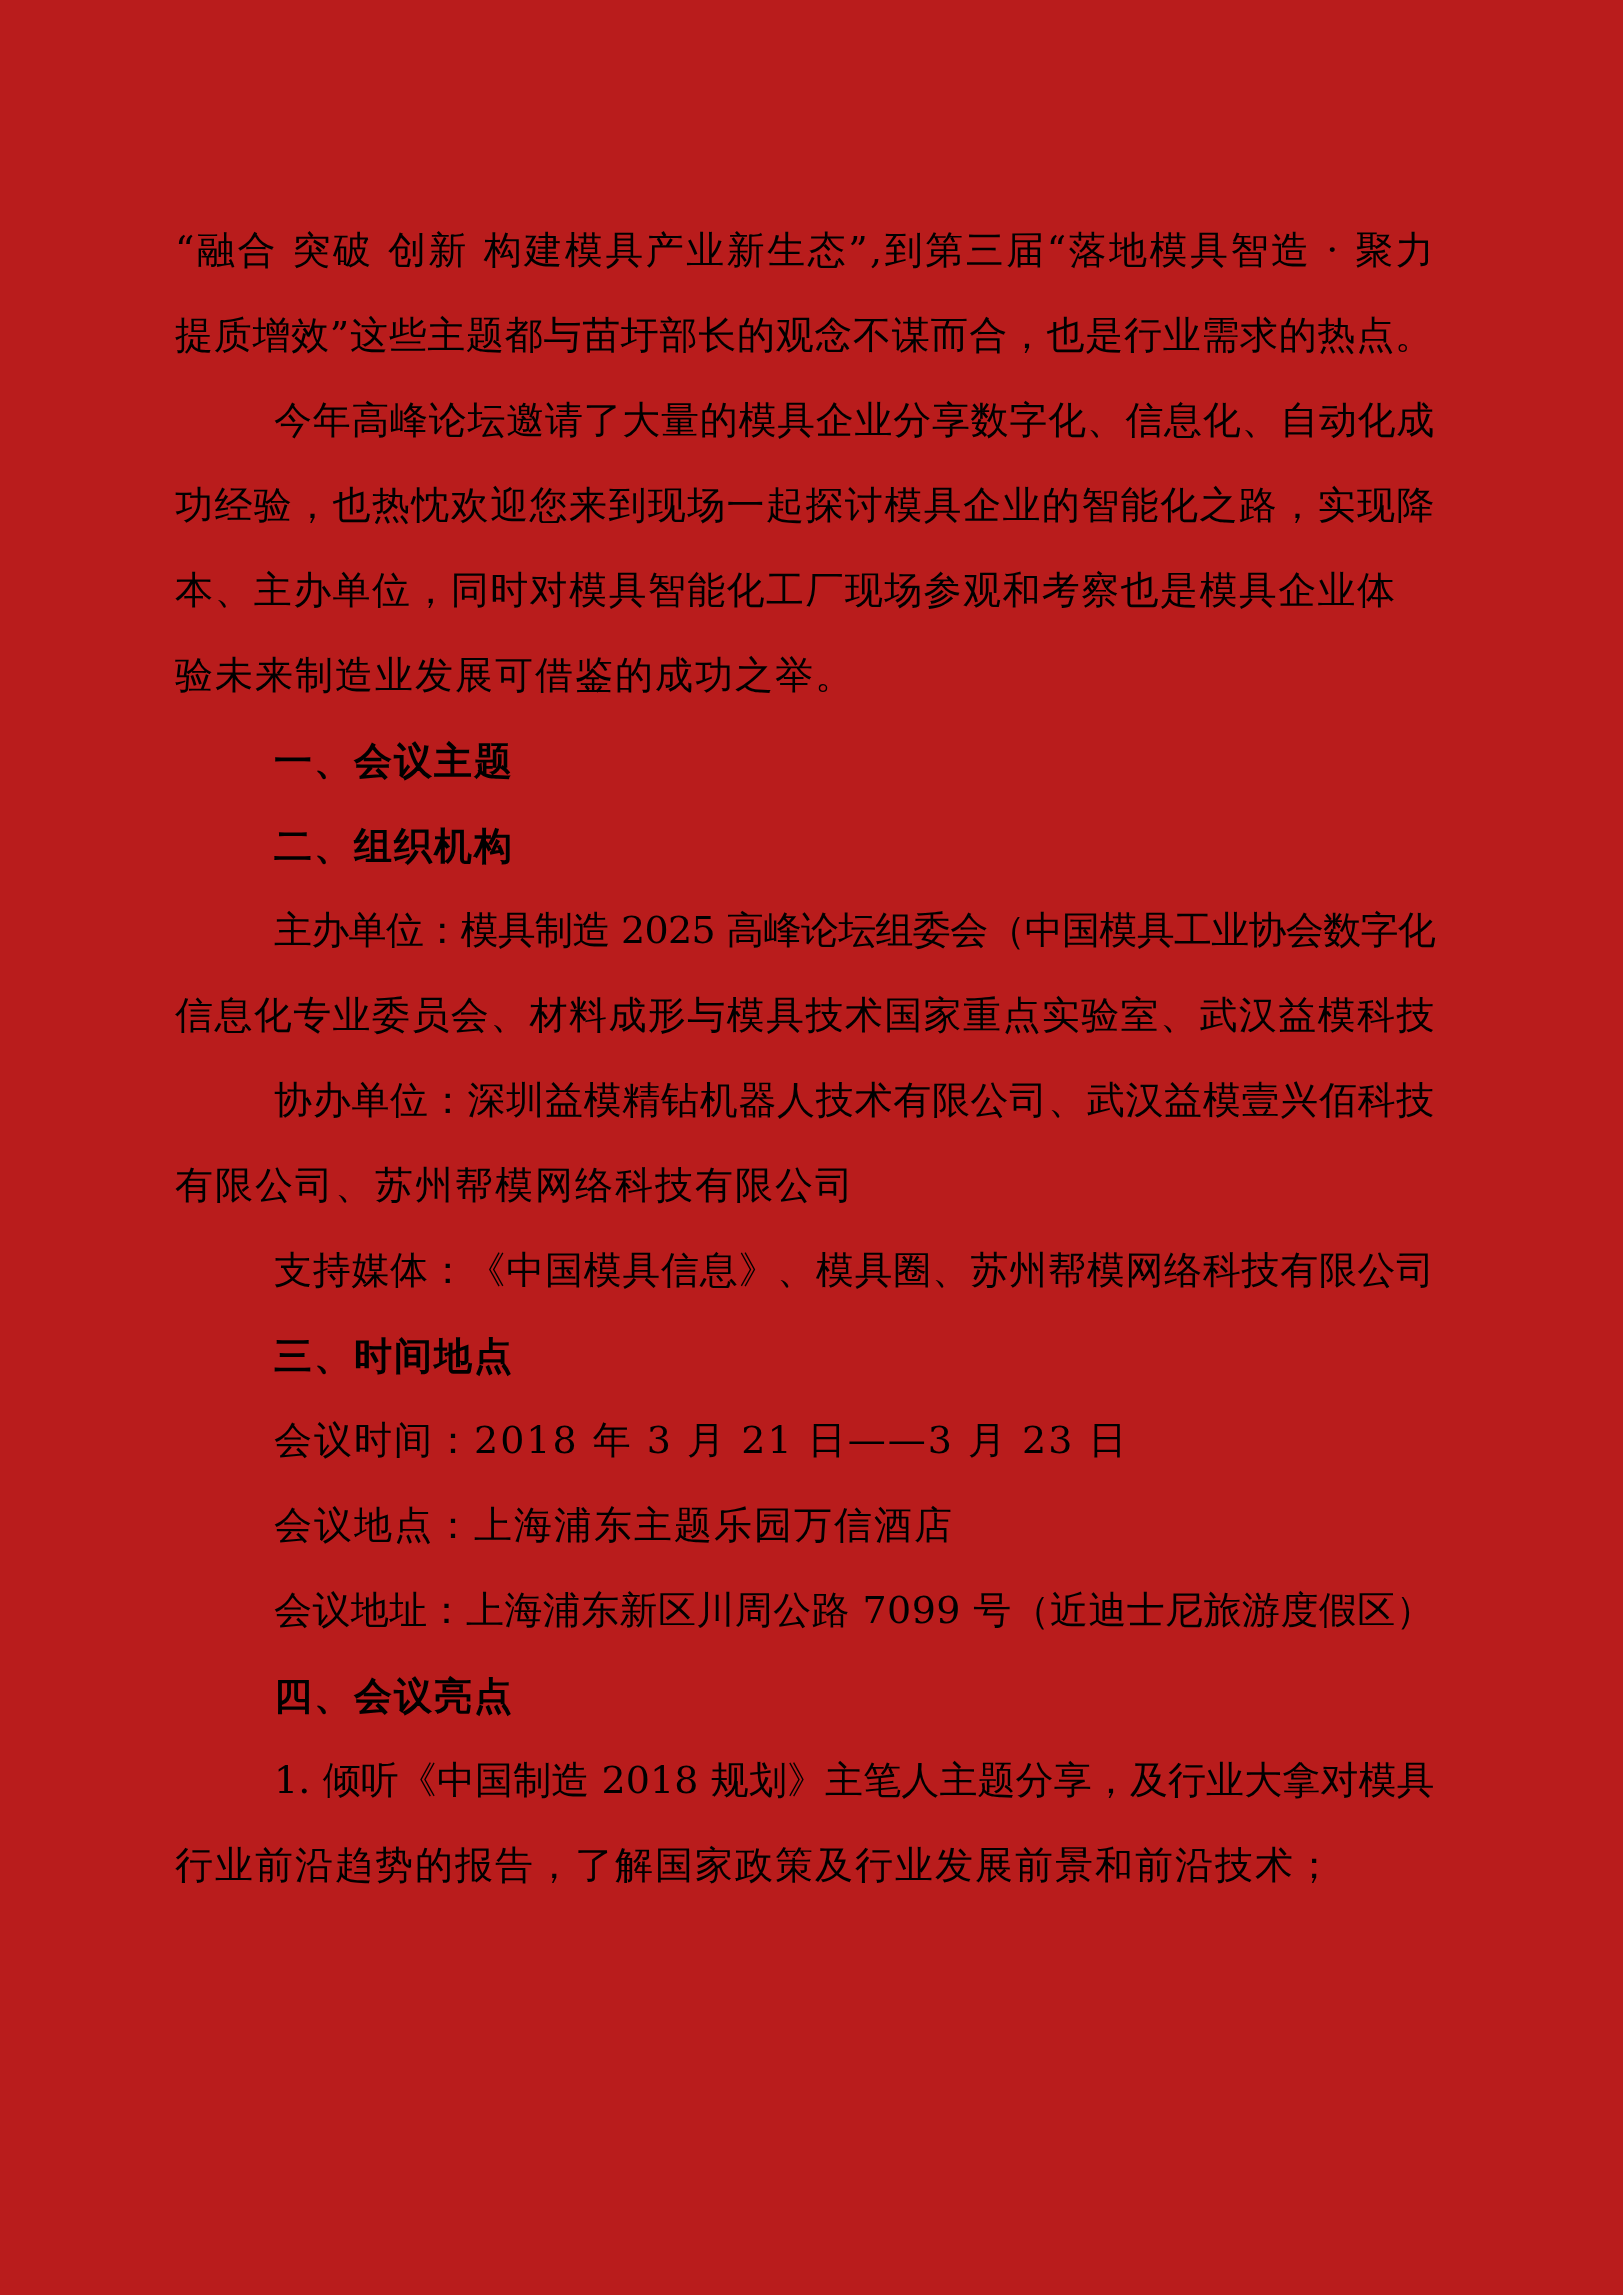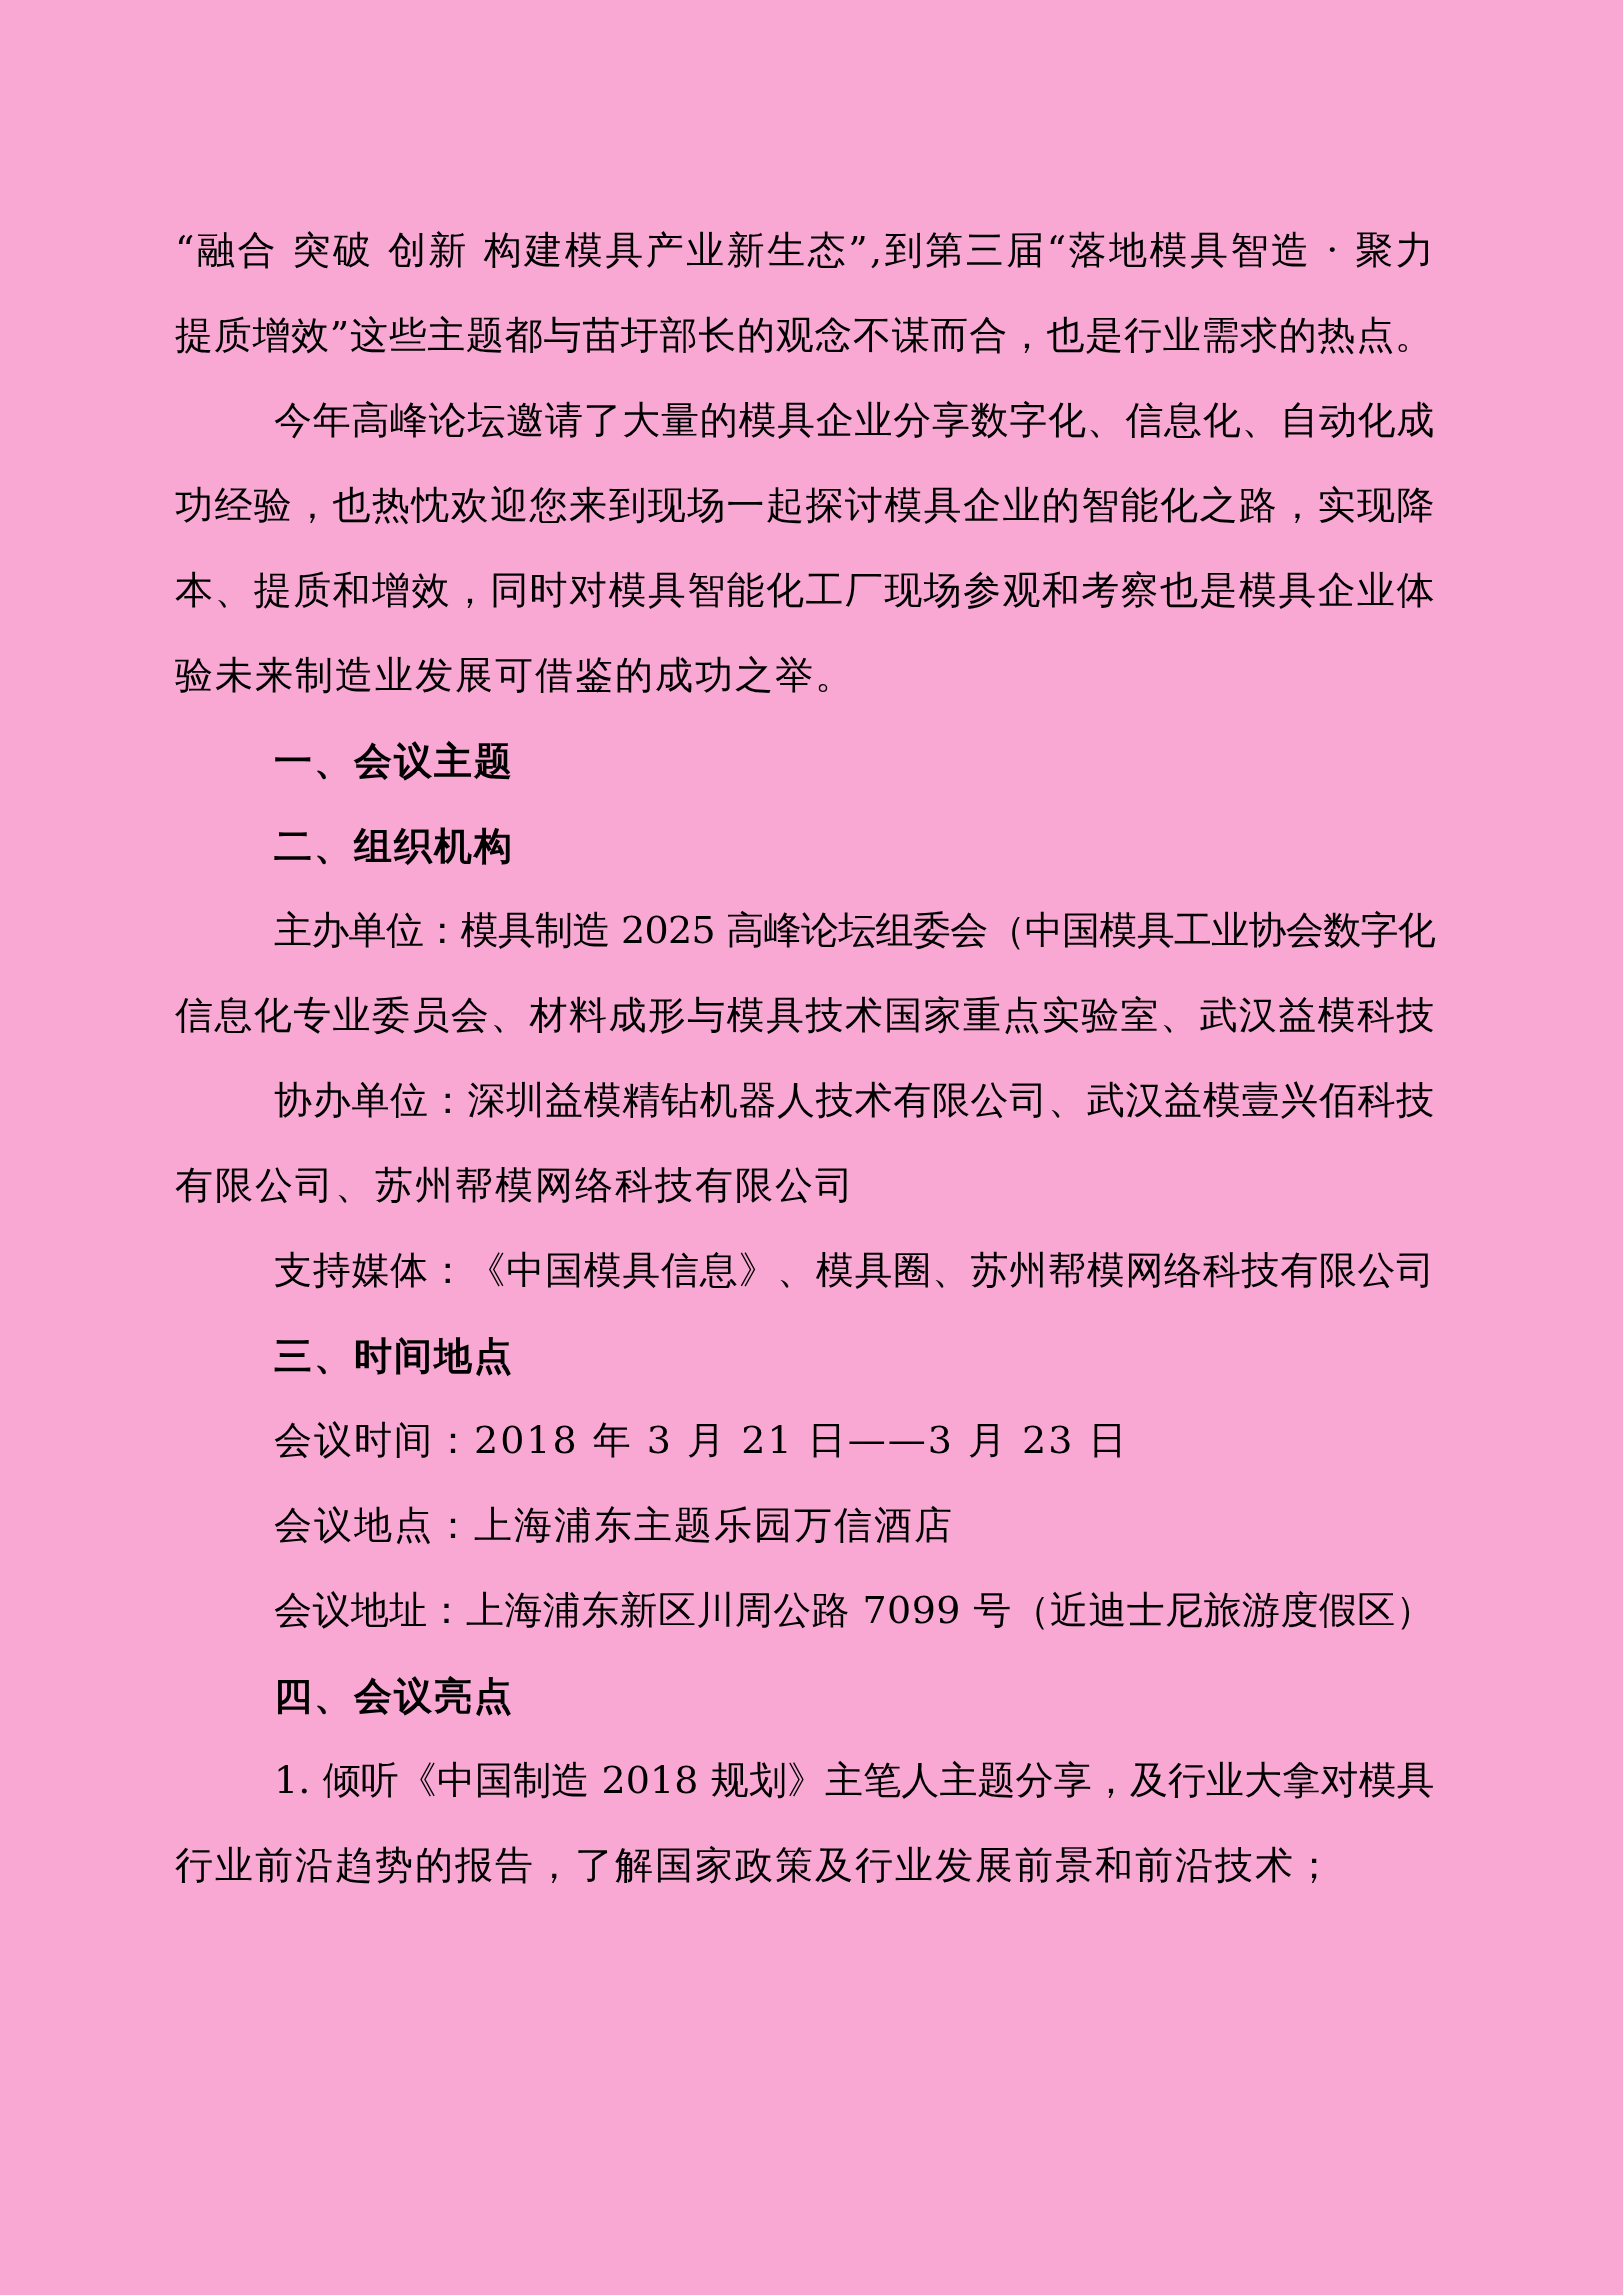--- a/index.html
+++ b/index.html
@@ -38,36 +38,36 @@
     font-weight: 700;
   }
   .line span {
     display: inline-block;
     white-space: nowrap;
   }
 </style>
 </head>
 <body>
 
-<div class="page" style="background: #f9a8d4;">
+<div class="page" style="background: #b91c1c;">
   <div class="content" style="color: rgb(0, 0, 0);">
       <div class="line">
     <span style="letter-spacing: 2.5px;">“融合 突破 创新 构建模具产业新生态”,到第三届“落地模具智造 · 聚力</span>
   </div>
       <div class="line">
     <span style="letter-spacing: 0.7px;">提质增效”这些主题都与苗圩部长的观念不谋而合，也是行业需求的热点。</span>
   </div>
       <div class="line indent">
     <span style="letter-spacing: 0.7px;">今年高峰论坛邀请了大量的模具企业分享数字化、信息化、自动化成</span>
   </div>
       <div class="line">
     <span style="letter-spacing: 1.4px;">功经验，也热忱欢迎您来到现场一起探讨模具企业的智能化之路，实现降</span>
   </div>
       <div class="line">
-    <span style="letter-spacing: 1.4px;">本、提质和增效，同时对模具智能化工厂现场参观和考察也是模具企业体</span>
+    <span style="letter-spacing: 1.4px;">本、主办单位，同时对模具智能化工厂现场参观和考察也是模具企业体</span>
   </div>
       <div class="line">
     <span style="letter-spacing: 2px;">验未来制造业发展可借鉴的成功之举。</span>
   </div>
       <div class="line indent bold">
     <span style="letter-spacing: 2px;">一、会议主题</span>
   </div>
       <div class="line indent bold">
     <span style="letter-spacing: 2px;">二、组织机构</span>
   </div>

